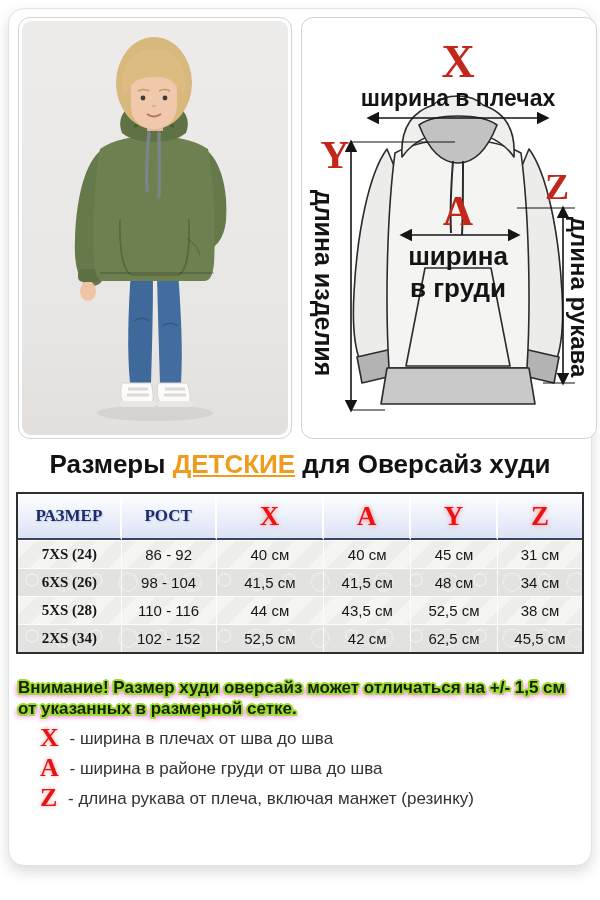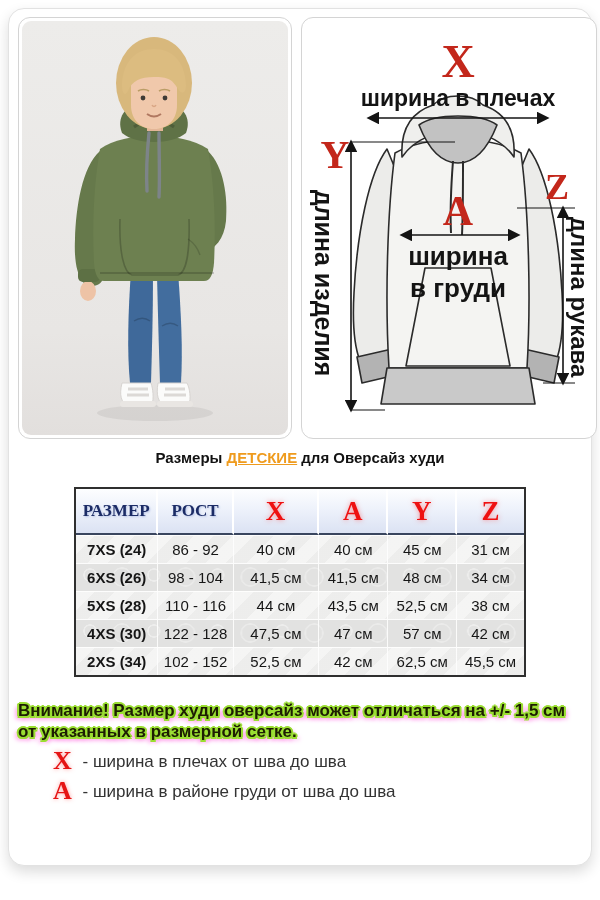--- a/index.html
+++ b/index.html
@@ -3,50 +3,50 @@
 <meta charset="utf-8">
 <style>
   html,body{margin:0;padding:0;width:600px;height:900px;overflow:hidden;background:#ffffff;
     font-family:"Liberation Sans",sans-serif;}
   .main-card{position:relative;width:582px;height:856px;margin:8px 0 0 8px;background:#fff;
     border:1px solid #e2e2e2;border-radius:16px;box-shadow:0 6px 14px rgba(0,0,0,.14);}
   .top-row{display:flex;gap:9px;padding:8px 8px 0 9px;}
   .subcard{background:#fff;border:1px solid #d4d4d4;border-radius:12px;padding:3px;flex:none;}
   .subcard svg{display:block;border-radius:9px;}
   
-  .title{margin:10px 0 7px;text-align:center;font-size:15px;font-weight:bold;color:#121212;}
+  .title{margin:10px 0 7px;text-align:center;font-size:26px;font-weight:bold;color:#121212;}
   .title .hl{color:#ef9b1d;text-decoration:underline;}
   
-  table.sizes{border-collapse:separate;border-spacing:0;width:452px;margin:21px auto 0;
+  table.sizes{border-collapse:separate;border-spacing:0;width:568px;margin:12px auto 0;
     border:2px solid #2f2f2f;table-layout:fixed;}
   table.sizes th{height:42px;vertical-align:middle;text-align:center;
     background:linear-gradient(180deg,#fdfeff 0%,#eef2fb 45%,#dbe2f3 100%);
     border-right:2px solid #fff;border-bottom:2px solid #3a4burn;}
   table.sizes th{border-bottom:2px solid #39455e;}
   table.sizes th:last-child,table.sizes td:last-child{border-right:none;}
   .th-navy{font-family:"Liberation Serif",serif;font-weight:bold;font-size:17px;color:#1c2c66;
     text-shadow:1px 1px 2px #b9c6e8;}
   .th-red{font-family:"Liberation Serif",serif;font-weight:bold;font-size:27px;color:#ee1111;
     text-shadow:0 0 5px rgba(255,70,70,.55);}
   table.sizes td{height:25px;text-align:center;vertical-align:middle;font-size:15px;color:#161616;
     border-right:1px solid rgba(255,255,255,.85);border-top:1px solid rgba(255,255,255,.9);}
-  table.sizes td.col-size{font-weight:bold;}
+  table.sizes td.col-size{font-weight:bold;font-family:Liberation Serif, serif;}
   table.sizes tbody tr:nth-child(odd){background:
     repeating-linear-gradient(135deg,rgba(255,255,255,.22) 0 14px,rgba(0,0,0,.018) 14px 28px),#f2f2f1;}
   table.sizes tbody tr:nth-child(even){background:
     radial-gradient(circle 9px at 14px 12px,transparent 5px,rgba(255,255,255,.38) 5.5px 6.5px,transparent 7px),
     radial-gradient(circle 12px at 46px 14px,transparent 8px,rgba(255,255,255,.3) 8.5px 9.5px,transparent 10px),#e2e2e1;
     background-size:64px 25px;}
   
   .warning{margin:23px 14px 0 9px;font-size:17px;line-height:21px;font-weight:bold;color:#1d1d02;
     text-shadow:-1.5px -1.5px 0 #9ade32,1.5px -1.5px 0 #9ade32,-1.5px 1.5px 0 #9ade32,1.5px 1.5px 0 #9ade32,
     0 -2px 0 #9ade32,0 2px 0 #9ade32,-2px 0 0 #9ade32,2px 0 0 #9ade32,
     3px 3px 4px #ff7de2,-3px 3px 4px #ff7de2;}
   
-  .legend{margin:6px 26px 0 44px;}
+  .legend{margin:6px 26px 0 31px;}
   .legend p{margin:0 0 3px;font-size:17px;line-height:26px;color:#333;}
   .legend-letter{font-family:"Liberation Serif",serif;font-weight:bold;font-size:26px;color:#e51414;
     text-shadow:0 0 4px rgba(255,70,70,.5);margin-right:6px;vertical-align:-2px;}
   
   text{font-family:"Liberation Sans",sans-serif;}
   .dg-letter{font-family:"Liberation Serif",serif;font-weight:bold;fill:#c3271b;}
   .dg-label{font-weight:bold;fill:#141414;}
   .sketch{stroke:#2b2b2b;stroke-width:1.6;stroke-linejoin:round;}
 </style>
 </head>
@@ -219,38 +219,31 @@
         </tr>
         <tr>
           <td class="col-size">5XS (28)</td>
           <td>110 - 116</td>
           <td>44 см</td>
           <td>43,5 см</td>
           <td>52,5 см</td>
           <td>38 см</td>
         </tr>
         <tr>
-          <td class="col-size">4XS (30)</td>
-          <td>122 - 128</td>
-          <td>47,5 см</td>
-          <td>47 см</td>
-          <td>57 см</td>
-          <td>42 см</td>
-        </tr>
-        <tr>
           <td class="col-size">2XS (34)</td>
           <td>102 - 152</td>
           <td>52,5 см</td>
           <td>42 см</td>
           <td>62,5 см</td>
           <td>45,5 см</td>
         </tr>
       </tbody>
   </table>
 
   <div class="warning">Внимание! Размер худи оверсайз может отличаться на +/- 1,5 см от указанных в размерной сетке.</div>
 
   <div class="legend">
       <p><span class="legend-letter">X</span><span> - ширина в плечах от шва до шва</span></p>
       <p><span class="legend-letter">A</span><span>  - ширина в районе груди от шва до шва</span></p>
+      <p><span class="legend-letter">Z</span><span> - длина рукава от плеча, включая манжет (резинку)</span></p>
     </div>
 
 </div>
 
 </body></html>

